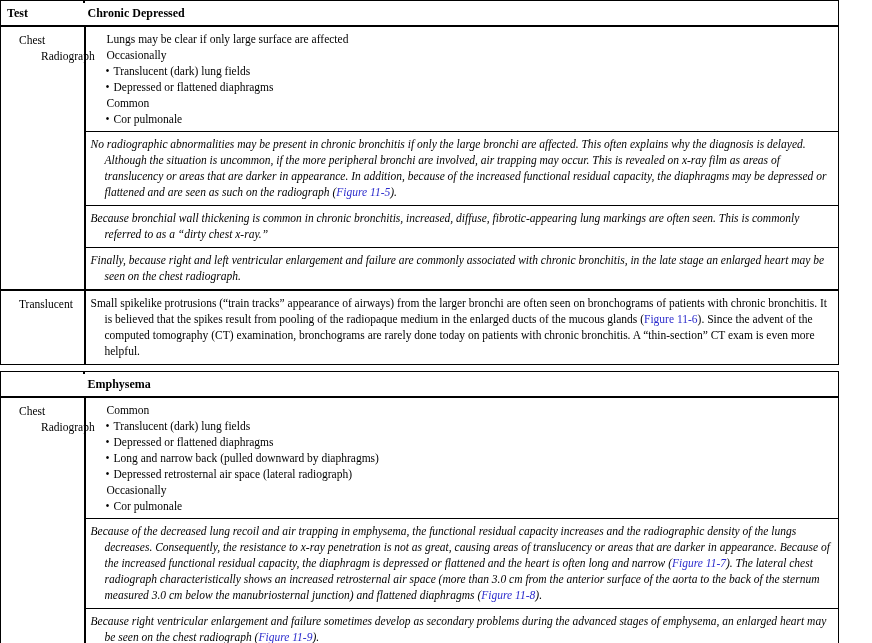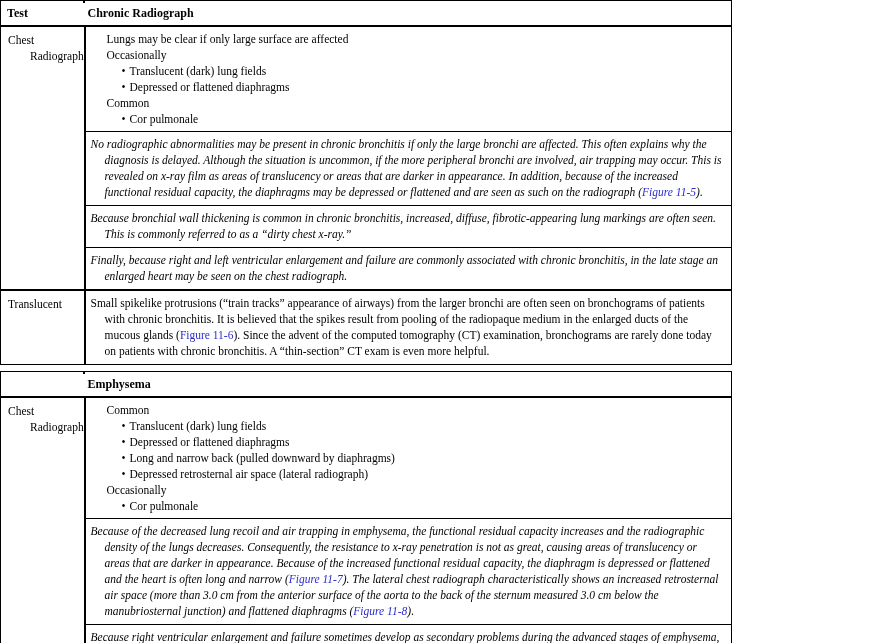--- a/index.html
+++ b/index.html
@@ -9,46 +9,46 @@
     background: #ffffff;
     color: #000000;
     font-family: "Liberation Serif", "DejaVu Serif", serif;
     font-size: 11.5px;
     line-height: 16px;
   }
   body { width: 872px; }
   .tblwrap { position: relative; width: 872px; }
   .tblwrap + .tblwrap { margin-top: 6px; }
   table.tbl {
-    width: 732px;
+    width: 839px;
     border-collapse: collapse;
     table-layout: fixed;
     border: 1px solid var(--line);
   }
   col.c1 { width: 84px; }
   th {
     text-align: left;
     font-weight: bold;
     font-size: 12px;
     padding: 4px 4px 4px 6px;
     border-bottom: 2px solid var(--line);
     vertical-align: middle;
   }
   th.th-cond { padding-left: 3px; }
-  td { vertical-align: top; padding: 0; }
+  td { vertical-align: top; padding: 11px; }
   td.label {
     border-right: 2px solid var(--line);
     padding-top: 5px;
   }
   td.label .lab-line1 { padding-left: 7px; }
   td.label .lab-line2 { padding-left: 29px; }
   td.content { padding: 4px 8px 5px 5px; }
   td.findings { padding: 4px 8px 4px 0; }
   .f-line.lvl1 { padding-left: 21px; }
-  .f-line.lvl2 { padding-left: 36px; }
+  .f-line.lvl2 { padding-left: 20px; }
   .blt { margin-right: 4px; }
   tr.subrow td.content { border-top: 1px solid var(--line); font-style: italic; }
   tr.fullrow td { border-top: 2px solid var(--line); }
   .hang { padding-left: 14px; text-indent: -14px; }
   .figlink { color: var(--link); text-decoration: none; cursor: pointer; }
   .tick {
     position: absolute;
     left: 83px; top: 0;
     width: 2px; height: 3px;
     background: var(--line);
@@ -60,21 +60,21 @@
 <div class="tblwrap">
   <div class="tick"></div>
   <table class="tbl">
     <colgroup>
         <col class="c1">
         <col>
       </colgroup>
     <tbody>
         <tr>
       <th>Test</th>
-      <th class="th-cond">Chronic Radiograph</th>
+      <th class="th-cond">Chronic Depressed</th>
     </tr>
     <tr>
       <td class="label" rowspan="4">
         <div class="lab-line1">Chest</div>
         <div class="lab-line2">Radiograph</div>
       </td>
       <td class="content findings">
         <div class="f-line lvl1"><span>Lungs may be clear if only large surface are affected</span></div>
         <div class="f-line lvl1"><span>Occasionally</span></div>
         <div class="f-line lvl2"><span class="blt">•</span><span>Translucent (dark) lung fields</span></div>

